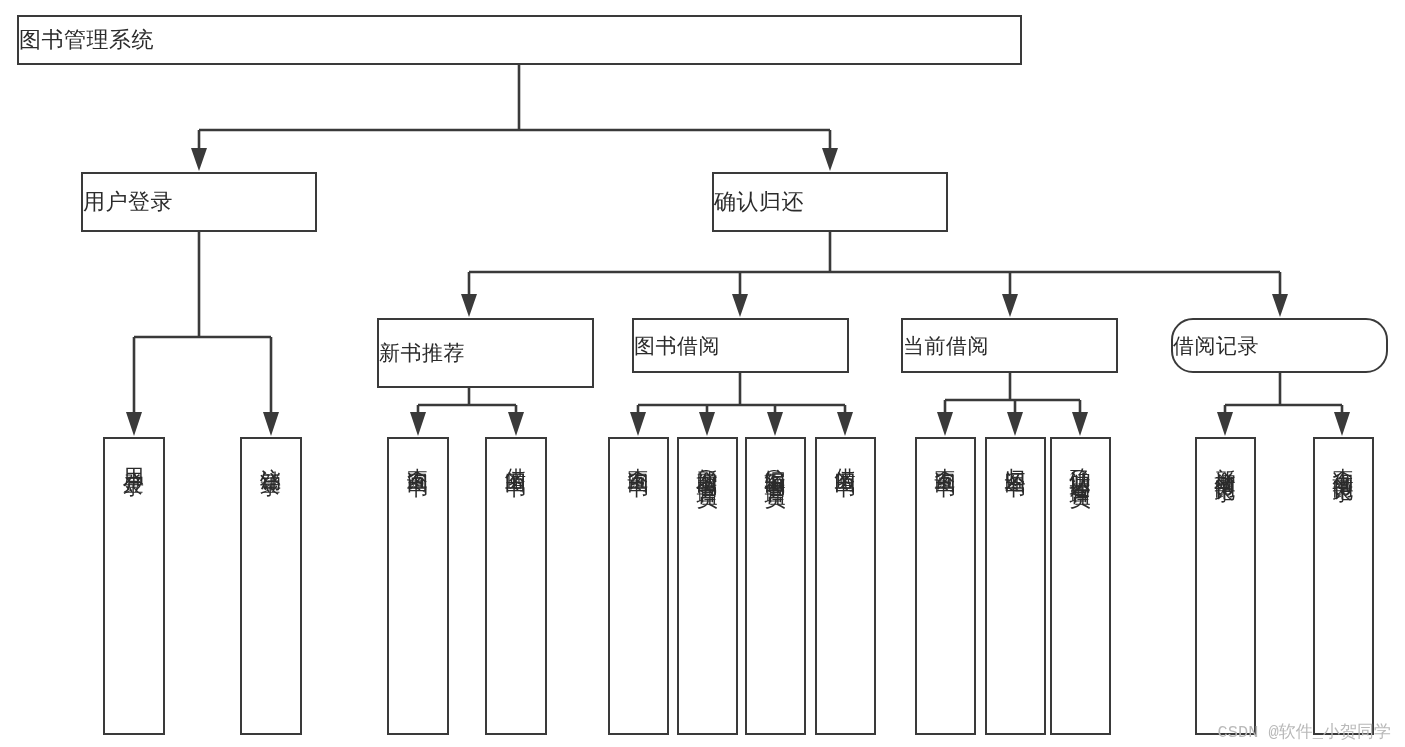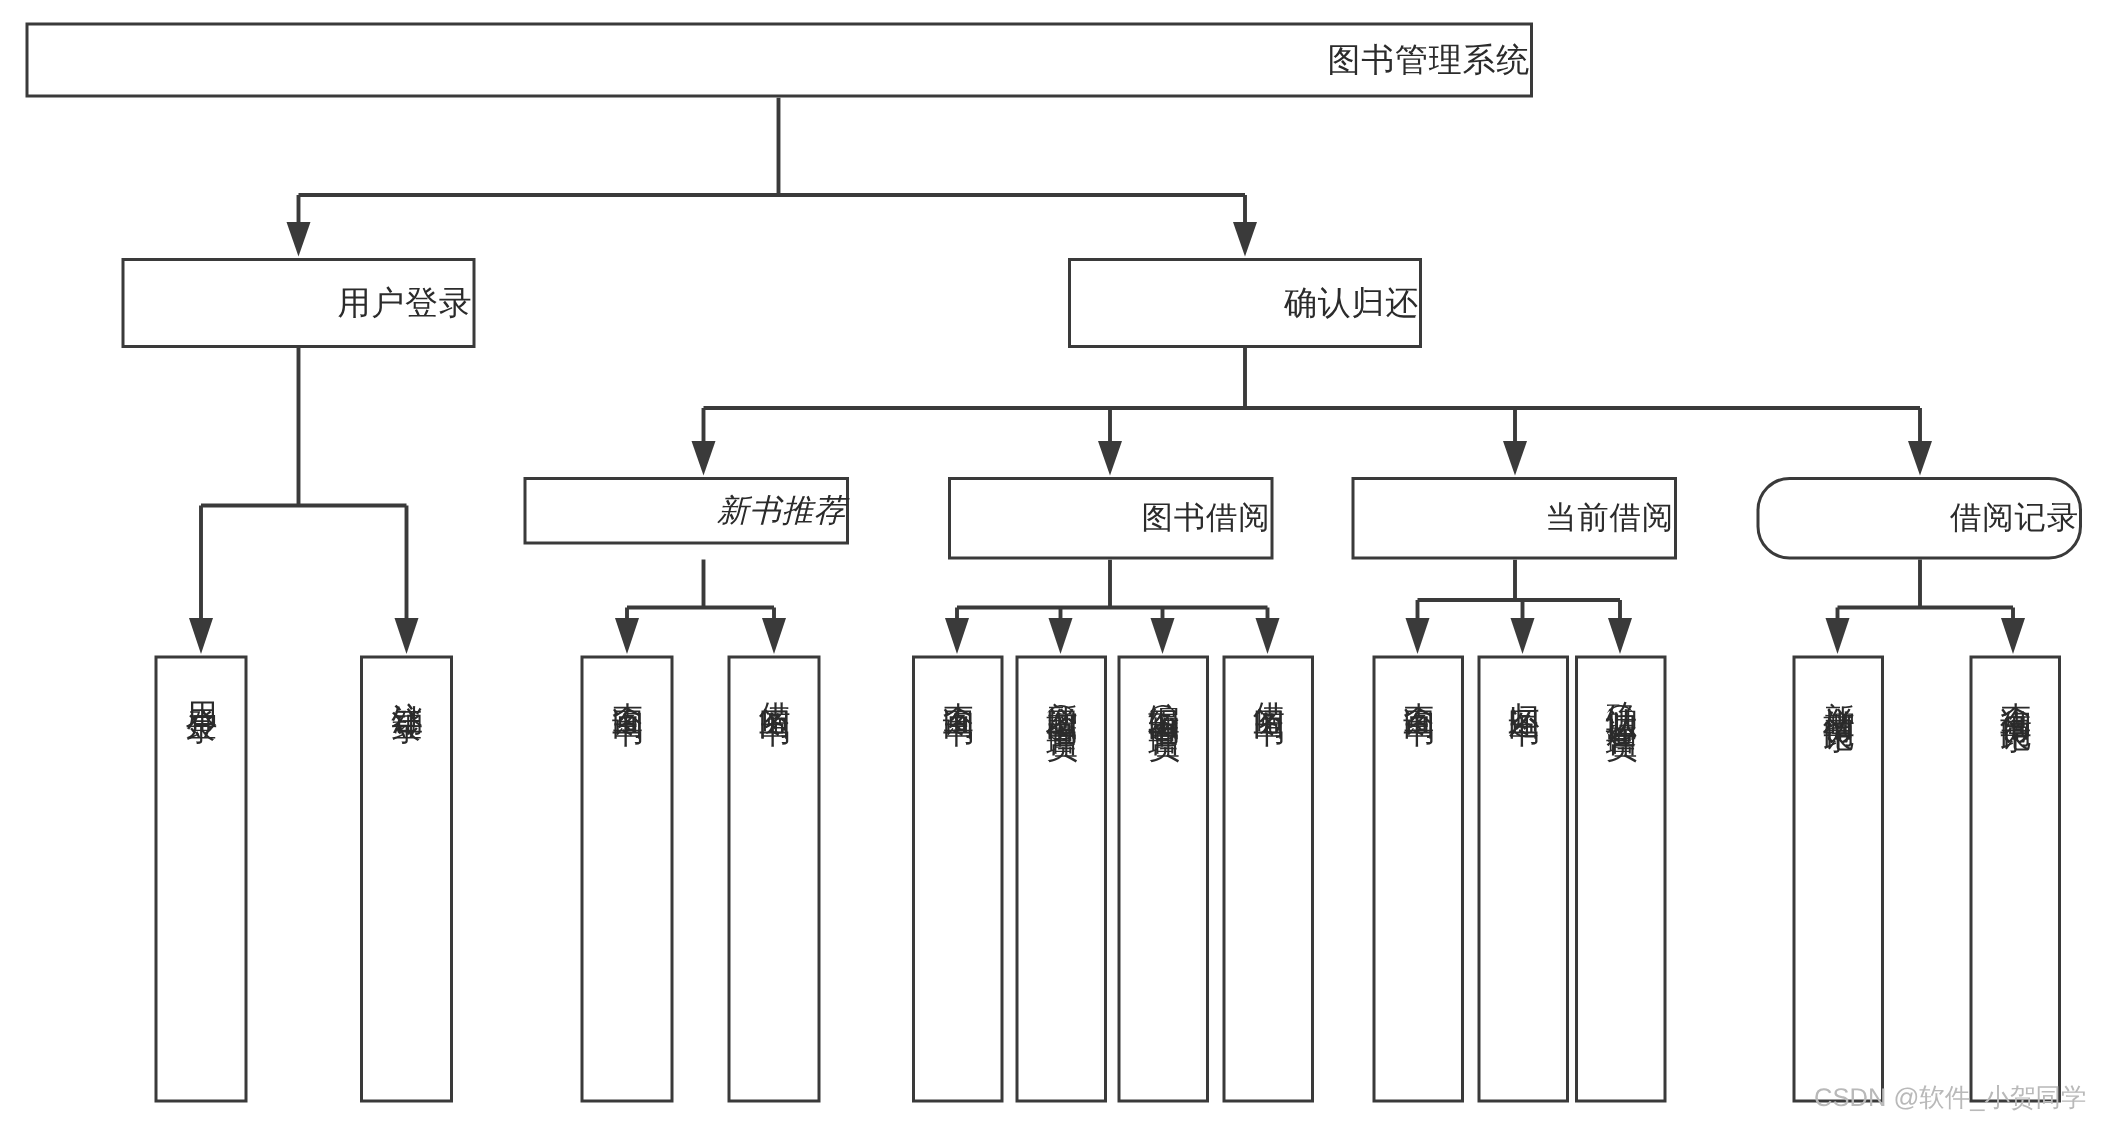--- a/index.html
+++ b/index.html
@@ -16,21 +16,21 @@
     overflow: hidden;
   }
   
   .node {
     position: absolute;
     box-sizing: border-box;
     border: 2.5px solid #3a3a3a;
     background: #ffffff;
     display: flex;
     align-items: center;
-    justify-content: flex-end;
+    justify-content: flex-start;
     color: #2b2b2b;
   }
   .node .label {
     font-size: 21px;
     line-height: 1.12;
     letter-spacing: 0.5px;
     white-space: nowrap;
     color: #2b2b2b;
   }
   
@@ -71,21 +71,21 @@
   .arrowhead { fill: #3a3a3a; stroke: none; }
 
   
   #watermark {
     position: absolute;
     right: 14px;
     bottom: 4px;
     font-size: 17px;
     color: #b9b9b9;
     white-space: nowrap;
-    font-family: Liberation Sans, sans-serif;
+    font-family: Liberation Mono, monospace;
   }
 </style>
 </head>
 <body>
 
 <div id="canvas">
 
   <svg id="links" viewBox="0 0 1405 747" xmlns="http://www.w3.org/2000/svg">
 
     <line x1="519" y1="65" x2="519" y2="130"></line>
@@ -153,21 +153,21 @@
   </div>
 
   <div class="node horiz l2" style="left:81px; top:172px; width:236px; height:60px;">
     <span class="label">用户登录</span>
   </div>
 
   <div class="node horiz l2" style="left:712px; top:172px; width:236px; height:60px;">
     <span class="label">确认归还</span>
   </div>
 
-  <div class="node horiz l3" style="left:349px; top:318px; width:217px; height:45px;font-style:italic;">
+  <div class="node horiz l3" style="left:377px; top:318px; width:217px; height:70px;">
     <span class="label">新书推荐</span>
   </div>
 
   <div class="node horiz l3" style="left:901px; top:318px; width:217px; height:55px;">
     <span class="label">当前借阅</span>
   </div>
 
   <div class="node horiz l3" style="left:632px; top:318px; width:217px; height:55px;">
     <span class="label">图书借阅</span>
   </div>

